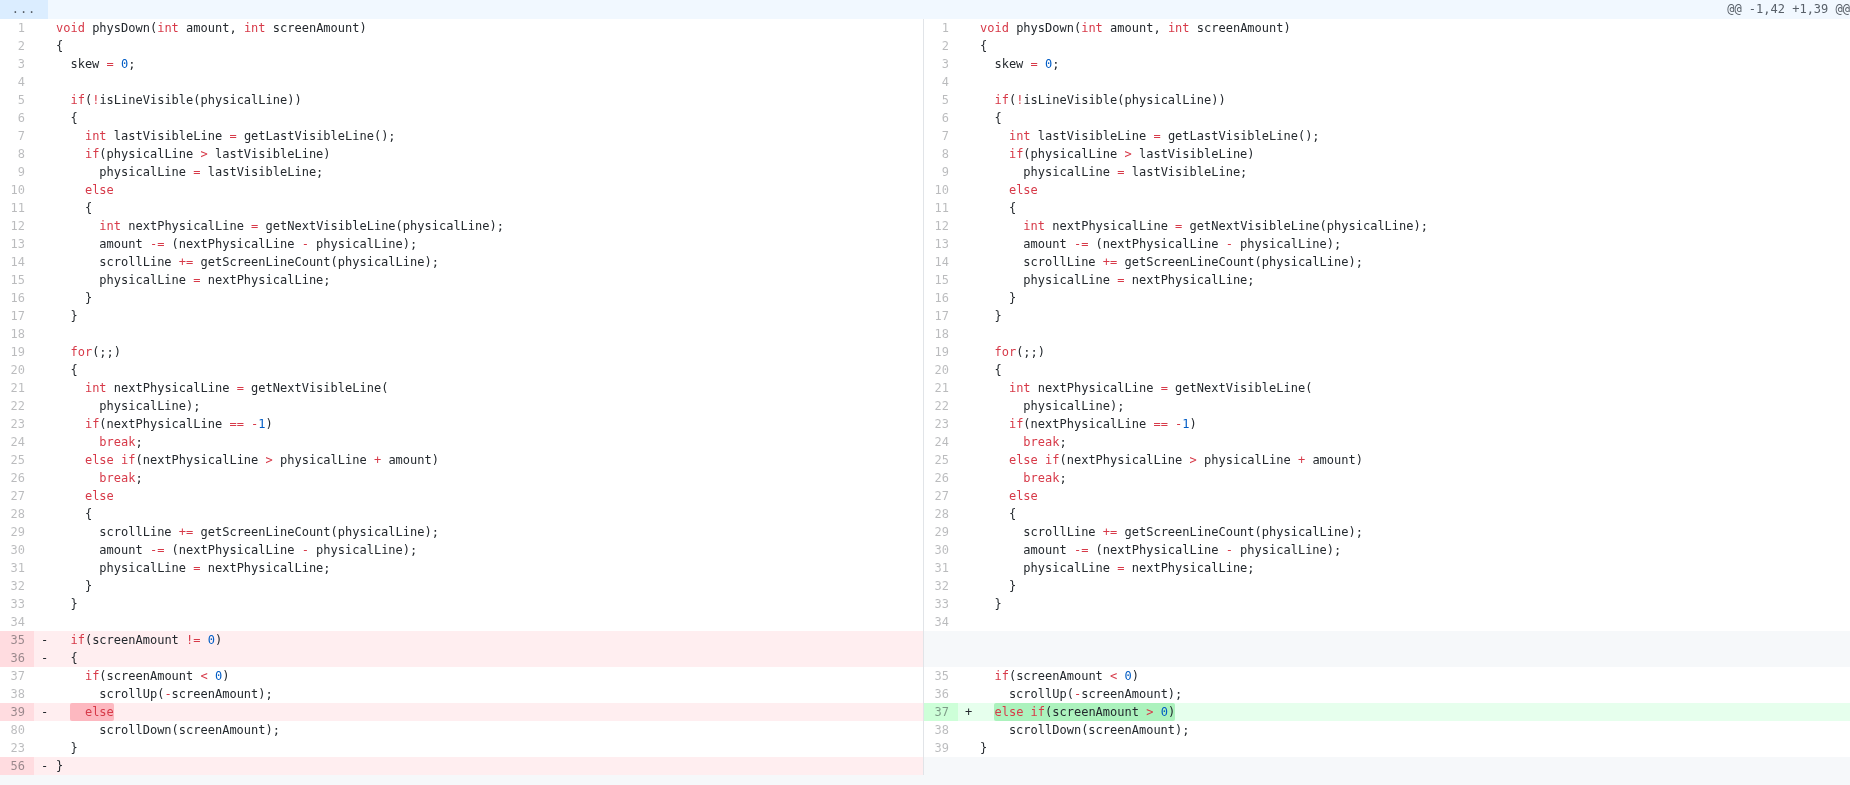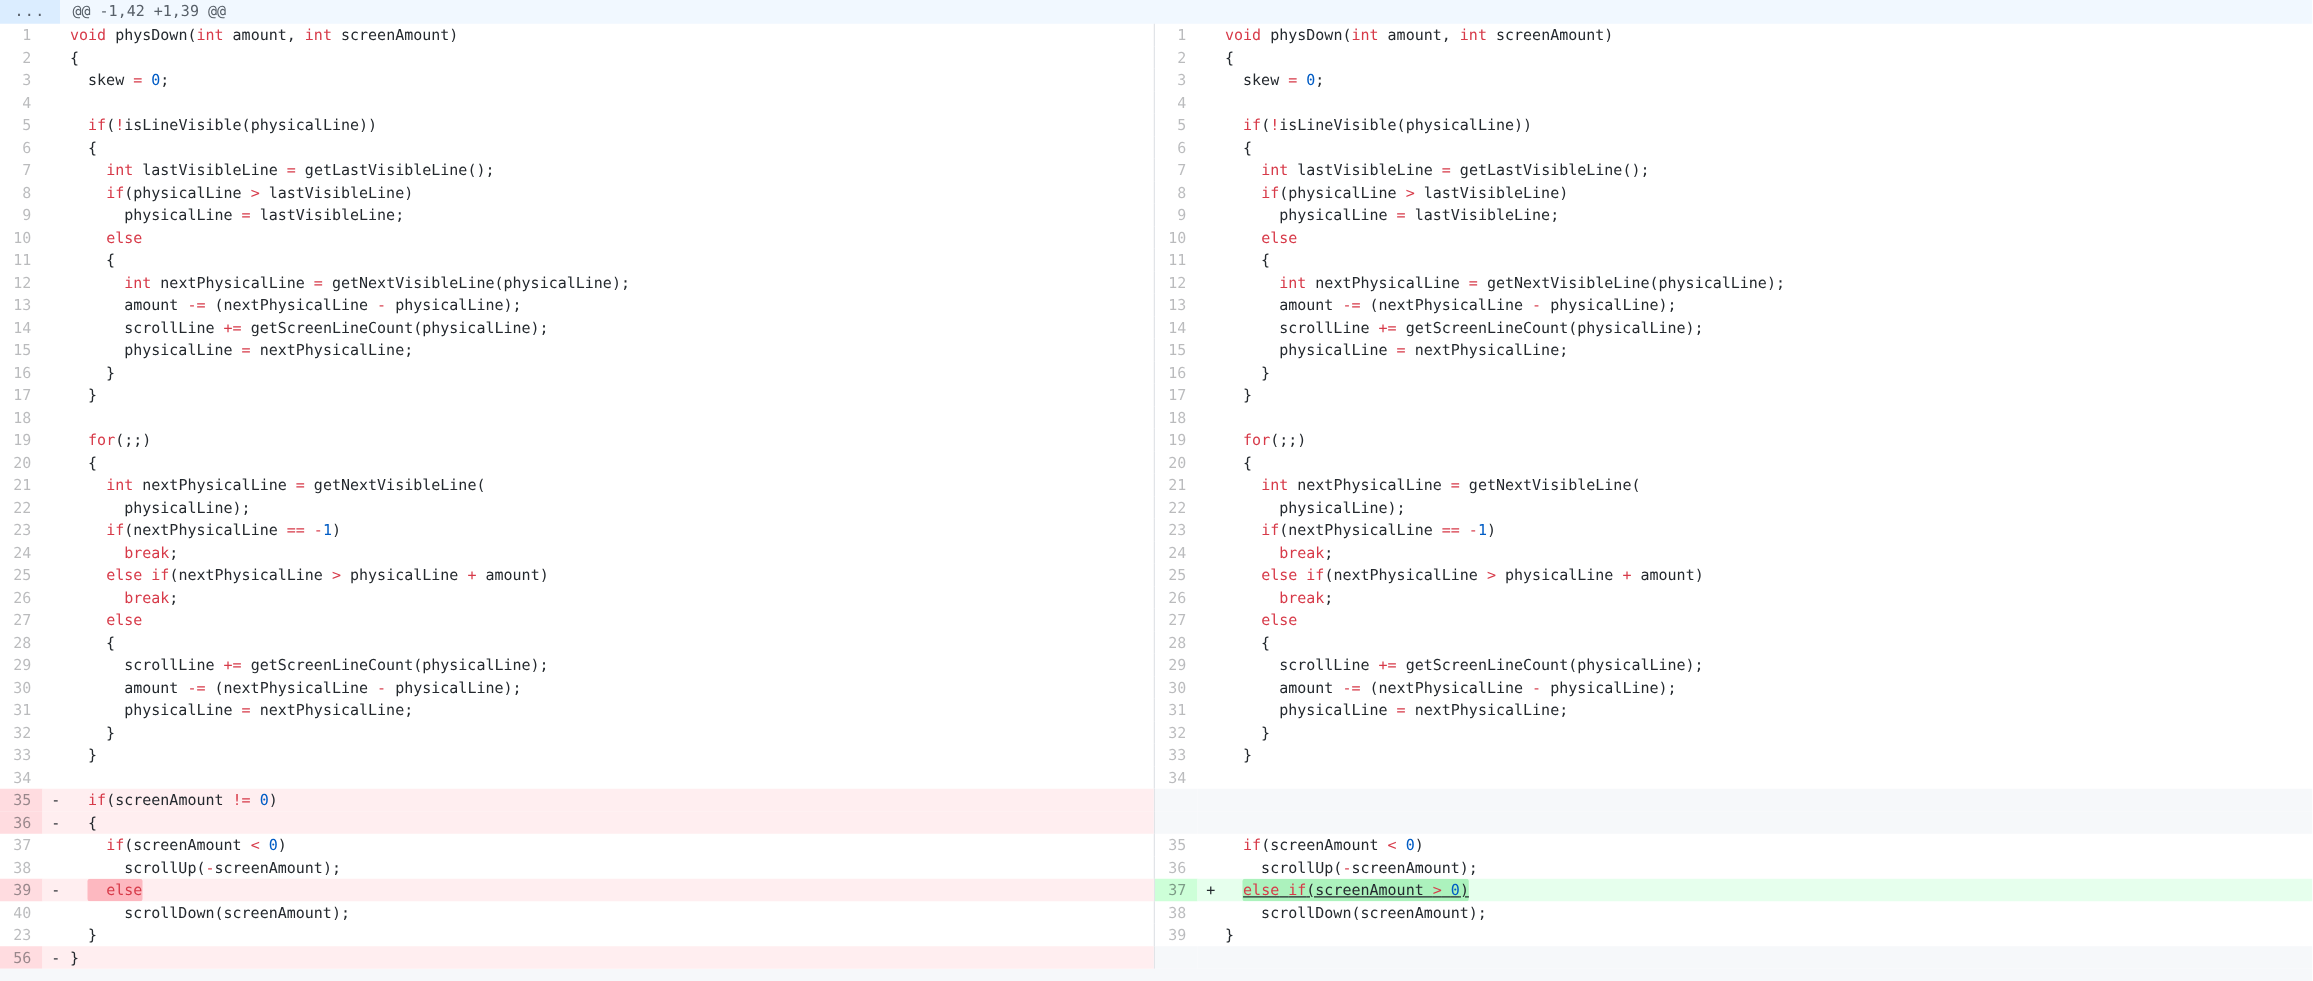--- a/index.html
+++ b/index.html
@@ -4,40 +4,40 @@
 <style>
   html,body{margin:0;padding:0;background:#ffffff;}
   body{width:1850px;height:785px;overflow:hidden;}
   .diff{width:1850px;height:785px;display:flex;flex-direction:column;
         font-family:"DejaVu Sans Mono","Liberation Mono",monospace;}
   
   .hunk{display:grid;grid-template-columns:48px auto;height:19px;flex:0 0 auto;}
   .hunk-gutter{background:var(--hunk_gutter_bg,#dbedff);color:var(--hunk_text,#586069);
         font:12px/19px "DejaVu Sans Mono",monospace;text-align:center;cursor:pointer;letter-spacing:1px;}
   .hunk-text{background:var(--hunk_bg,#f1f8ff);color:var(--hunk_text,#586069);
-        font:12px/19px "DejaVu Sans Mono",monospace;padding-left:10px;white-space:pre;}
+        font:12px/19px "DejaVu Sans Mono",monospace;white-space:pre;text-align:right;}
   
   #rows{flex:0 0 auto;}
   .row{display:grid;grid-template-columns:34px 889px 35px auto;height:18px;}
   .gut{font:12px/18px "DejaVu Sans Mono",monospace;text-align:right;padding-right:9px;
        color:var(--line_num,rgba(27,31,35,0.3));user-select:none;cursor:pointer;box-sizing:border-box;}
   .gut.r{border-left:1px solid var(--pane_border,#e1e4e8);}
   .code{position:relative;font:12px/18px "DejaVu Sans Mono",monospace;color:var(--code_text,#24292e);
         white-space:pre;overflow:hidden;padding-left:22px;box-sizing:border-box;}
   .marker{position:absolute;left:7px;top:0;}
   .g-del{background:var(--del_gutter_bg,#ffdce0);color:rgba(27,31,35,0.45);}
   .c-del{background:var(--del_bg,#ffeef0);}
   .g-add{background:var(--add_gutter_bg,#cdffd8);color:rgba(27,31,35,0.45);}
   .c-add{background:var(--add_bg,#e6ffed);}
   .g-e,.c-e{background:var(--empty_bg,#f6f8fa);cursor:default;}
   .k,.o{color:var(--keyword,#d73a49);}
   .n{color:var(--number,#005cc5);}
   .hl{border-radius:2px;padding:2px 0;}
   .hl-d{background:var(--del_word_bg,#fdb8c0);}
-  .hl-a{background:var(--add_word_bg,#acf2bd);text-decoration:underline;}
+  .hl-a{background:var(--add_word_bg,#acf2bd);}
   .bottom{flex:1 1 auto;background:var(--empty_bg,#f6f8fa);}
 </style>
 </head>
 <body>
 
 <div class="diff">
   <div class="hunk">
     <div class="hunk-gutter">...</div>
     <div class="hunk-text">@@ -1,42 +1,39 @@</div>
   </div>
@@ -270,21 +270,21 @@
         <div class="gut r">36</div>
         <div class="code">    scrollUp(<span class="o">-</span>screenAmount);</div>
       </div>
       <div class="row">
         <div class="gut g-del">39</div>
         <div class="code c-del"><span class="marker">-</span>  <span class="hl hl-d">  <span class="k">else</span></span></div>
         <div class="gut g-add r">37</div>
         <div class="code c-add"><span class="marker">+</span>  <span class="hl hl-a"><span class="k">else</span> <span class="k">if</span>(screenAmount <span class="o">&gt;</span> <span class="n">0</span>)</span></div>
       </div>
       <div class="row">
-        <div class="gut">40</div>
+        <div class="gut">80</div>
         <div class="code">      scrollDown(screenAmount);</div>
         <div class="gut r">38</div>
         <div class="code">    scrollDown(screenAmount);</div>
       </div>
       <div class="row">
         <div class="gut">23</div>
         <div class="code">  }</div>
         <div class="gut r">39</div>
         <div class="code">}</div>
       </div>

